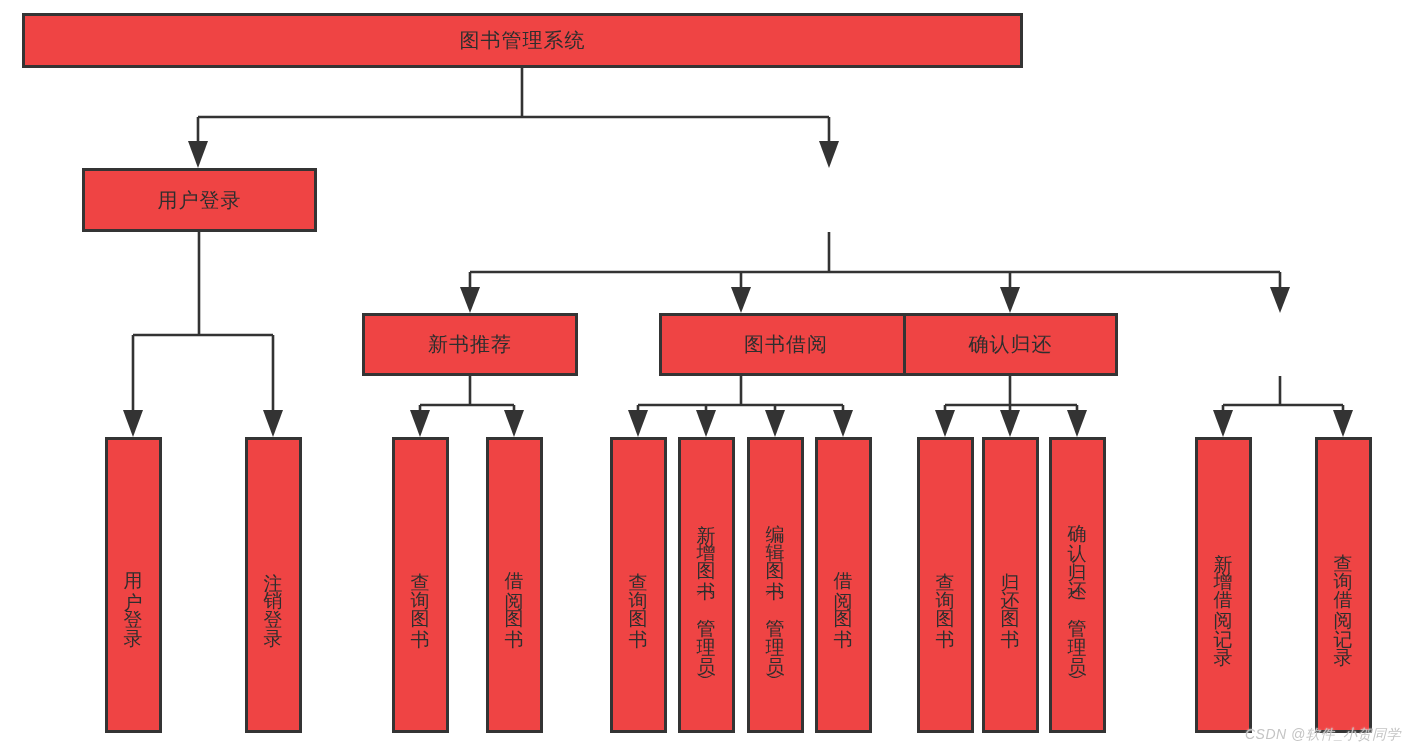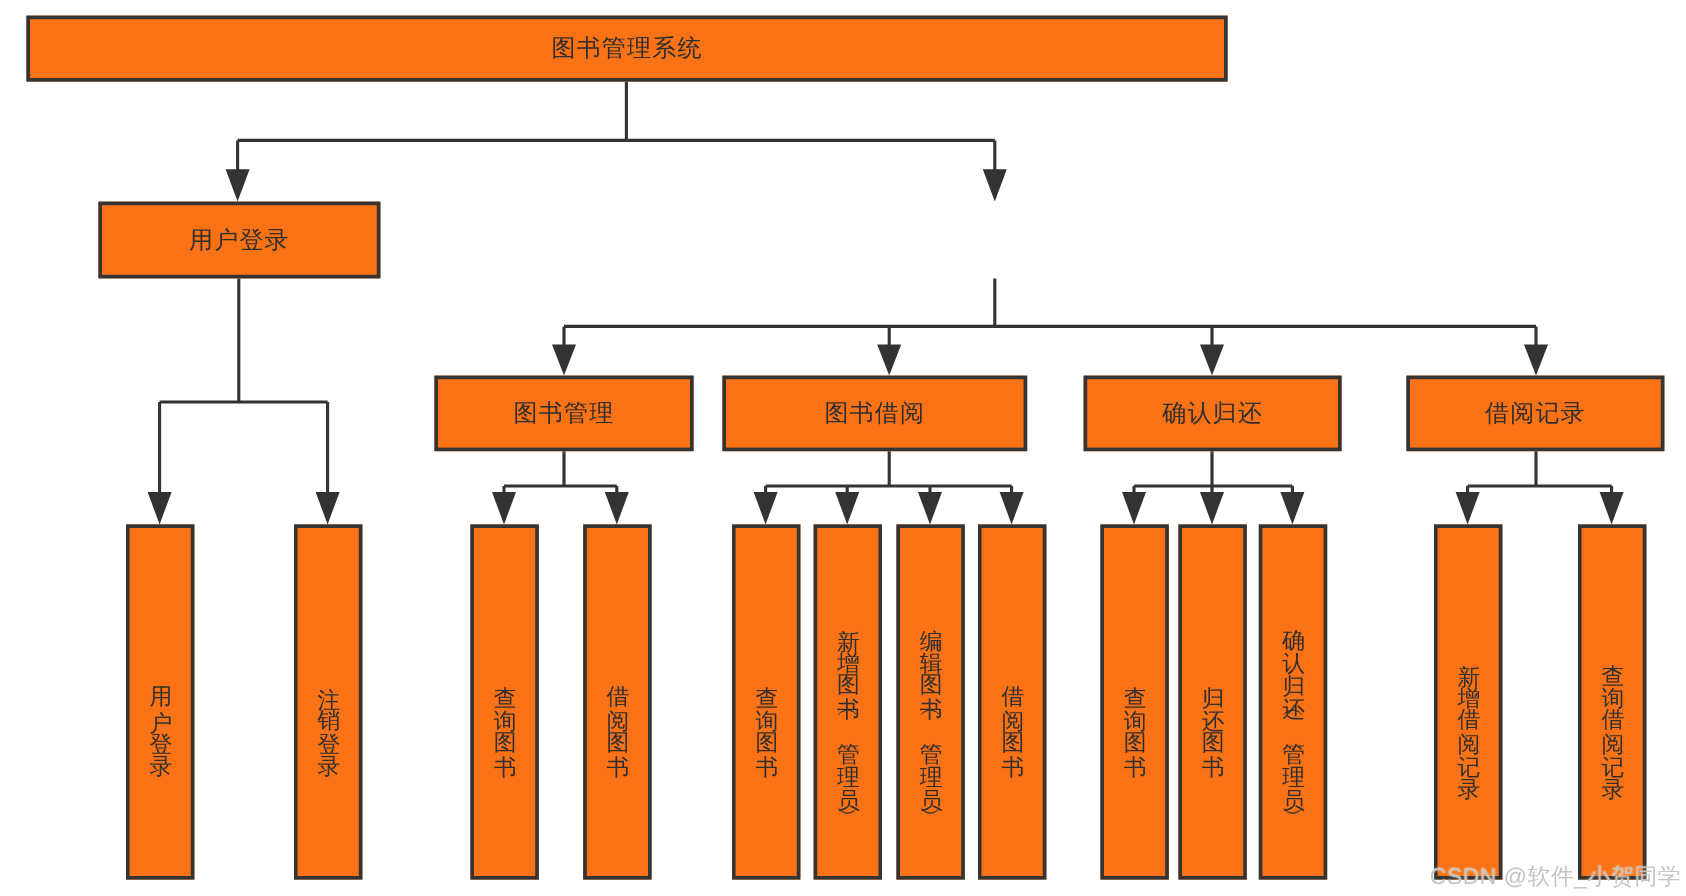--- a/index.html
+++ b/index.html
@@ -6,21 +6,21 @@
   #stage{
     position:relative;
     width:1405px;height:747px;
     background:#ffffff;
     font-family:"Liberation Sans","DejaVu Sans",sans-serif;
     overflow:hidden;
   }
   .node{
     position:absolute;
     box-sizing:border-box;
-    background:#f97316;
+    background:#ef4444;
     border:3px solid #343434;
     display:flex;
     align-items:center;
     justify-content:center;
     color:#2e2e2e;
     z-index:2;
   }
   .node.h{font-size:20px;letter-spacing:1px;}
   .node.v{font-size:19px;}
   .node.v .vtext{
@@ -36,25 +36,26 @@
   }
   #connectors path{
     stroke:#333333;stroke-width:2.6;fill:none;
   }
   #connectors polygon{
     fill:#333333;stroke:none;
   }
   #watermark{
     position:absolute;
     right:4px;bottom:3px;
-    font-size:19px;
+    font-size:14px;
     color:#c4c4c4;
     letter-spacing:0.5px;
     z-index:5;
     text-shadow:0 0 2px rgba(255,255,255,0.85);
+    font-style:italic;
   }
 </style>
 </head>
 <body>
 
 <div id="stage">
 
   <svg id="connectors" width="1405" height="747" aria-hidden="true">
 
     <path d="M522 68 V117 M198 117 H829 M198 117 V145 M829 117 V145"></path>
@@ -93,30 +94,27 @@
 
   <div class="node h" style="left:22px;top:13px;width:1001px;height:55px">
     <span>图书管理系统</span>
   </div>
 
   <div class="node h" style="left:82px;top:168px;width:235px;height:64px">
     <span>用户登录</span>
   </div>
 
   <div class="node h" style="left:362px;top:313px;width:216px;height:63px">
-    <span>图书管理</span>
+    <span>新书推荐</span>
   </div>
-  <div class="node h" style="left:602px;top:313px;width:254px;height:63px">
+  <div class="node h" style="left:659px;top:313px;width:254px;height:63px">
     <span>图书借阅</span>
   </div>
   <div class="node h" style="left:903px;top:313px;width:215px;height:63px">
     <span>确认归还</span>
-  </div>
-  <div class="node h" style="left:1172px;top:313px;width:215px;height:63px">
-    <span>借阅记录</span>
   </div>
 
   <div class="node v" style="left:105px;top:437px;width:57px;height:296px">
     <span class="vtext">用户登录</span>
   </div>
   <div class="node v" style="left:245px;top:437px;width:57px;height:296px">
     <span class="vtext">注销登录</span>
   </div>
 
   <div class="node v" style="left:392px;top:437px;width:57px;height:296px">

